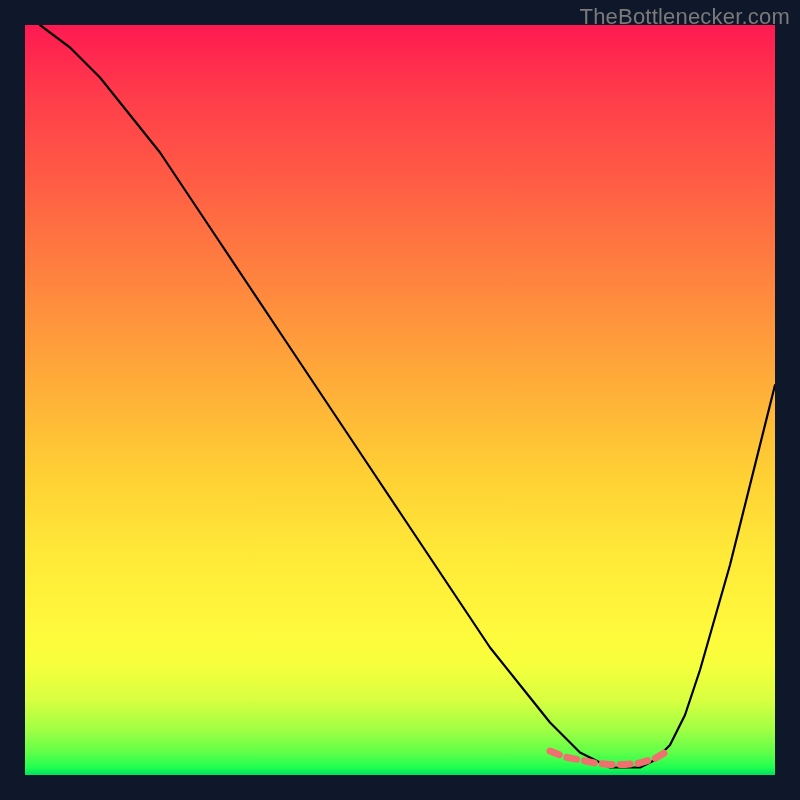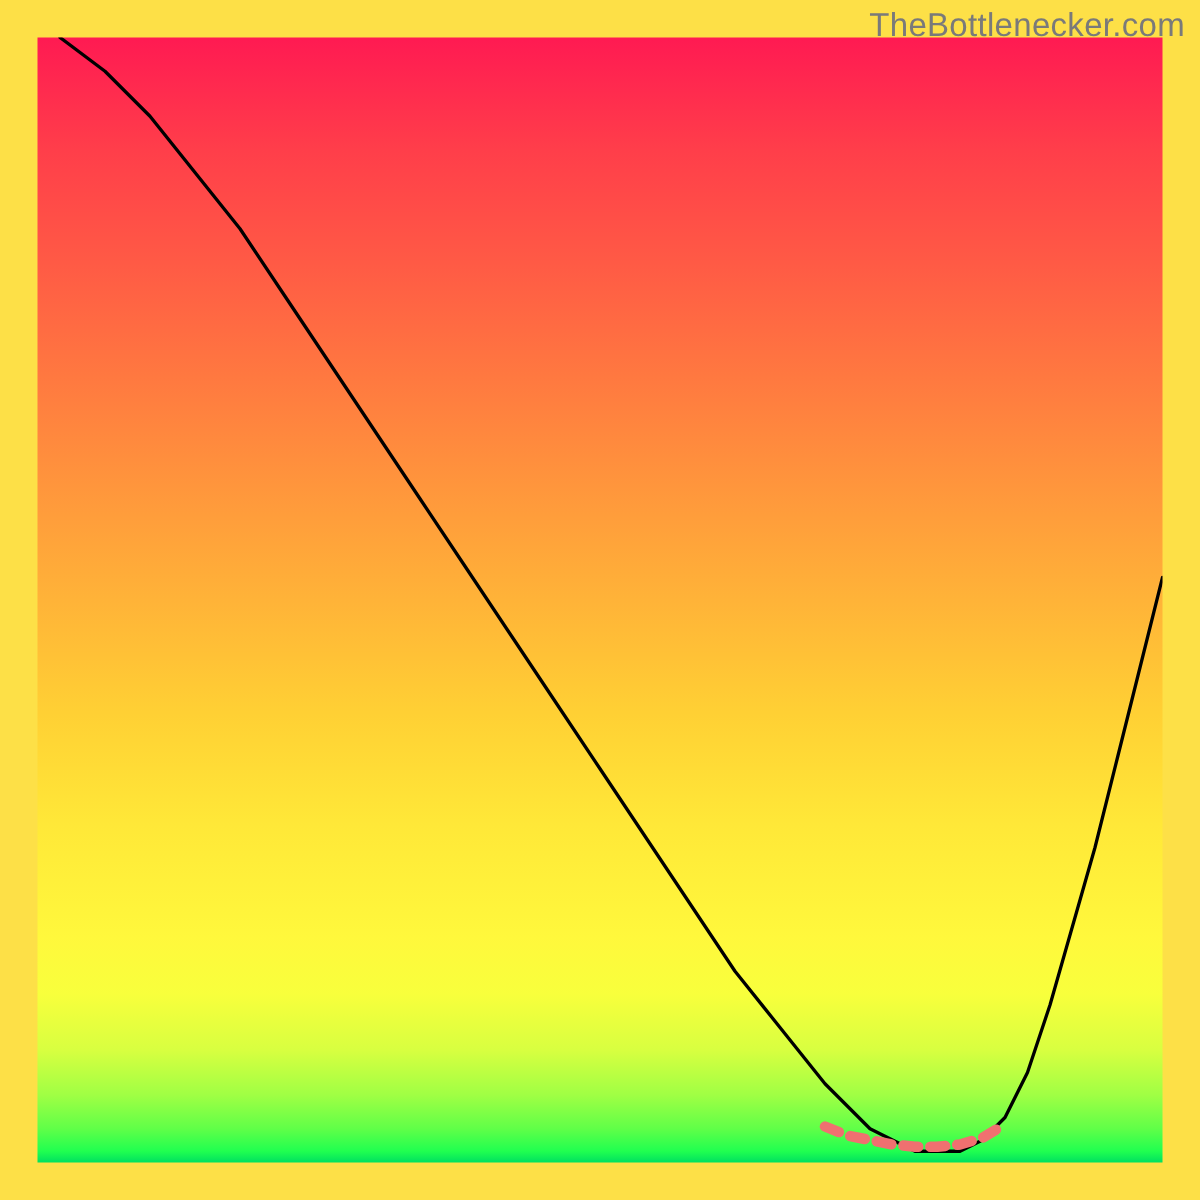--- a/index.html
+++ b/index.html
@@ -8,21 +8,21 @@
     width: 800px;
     height: 800px;
     background: #000;
     overflow: hidden;
     font-family: Arial, Helvetica, sans-serif;
   }
   .frame {
     position: relative;
     width: 800px;
     height: 800px;
-    background: #fde047;
+    background: #0f172a;
   }
   .plot-area {
     position: absolute;
     left: 25px;
     top: 25px;
     width: 750px;
     height: 750px;
   }
   .gradient-bg {
     position: absolute;

